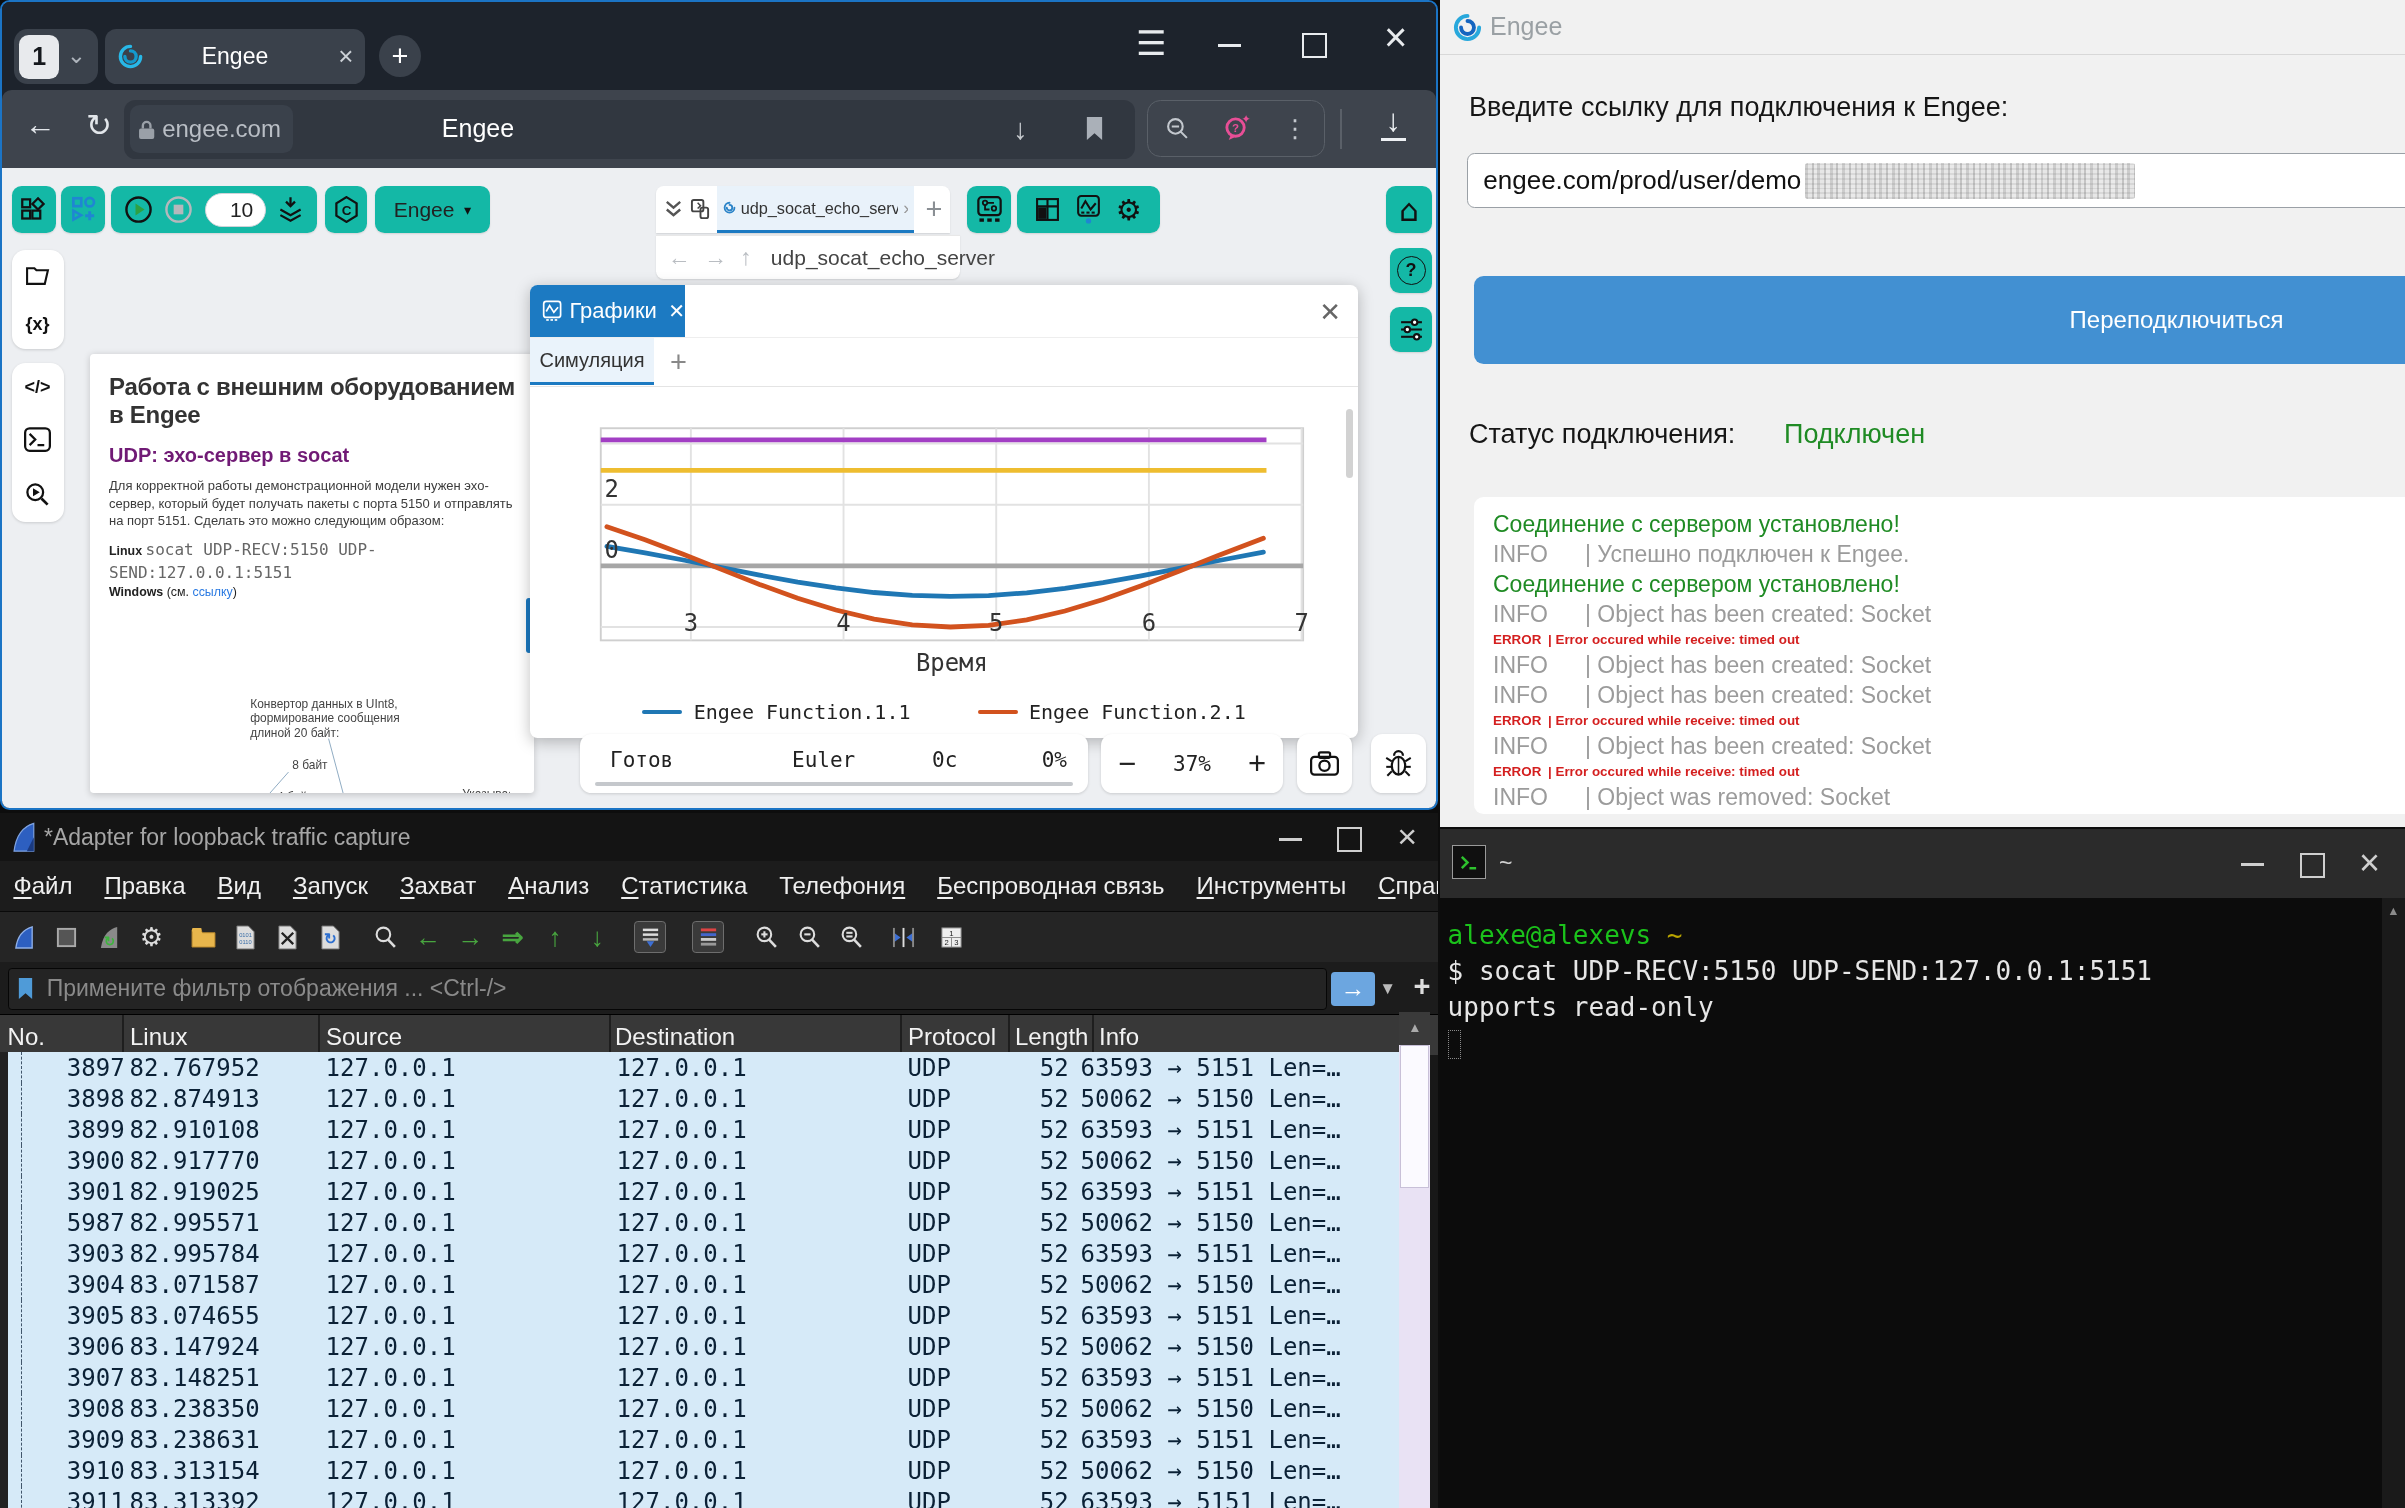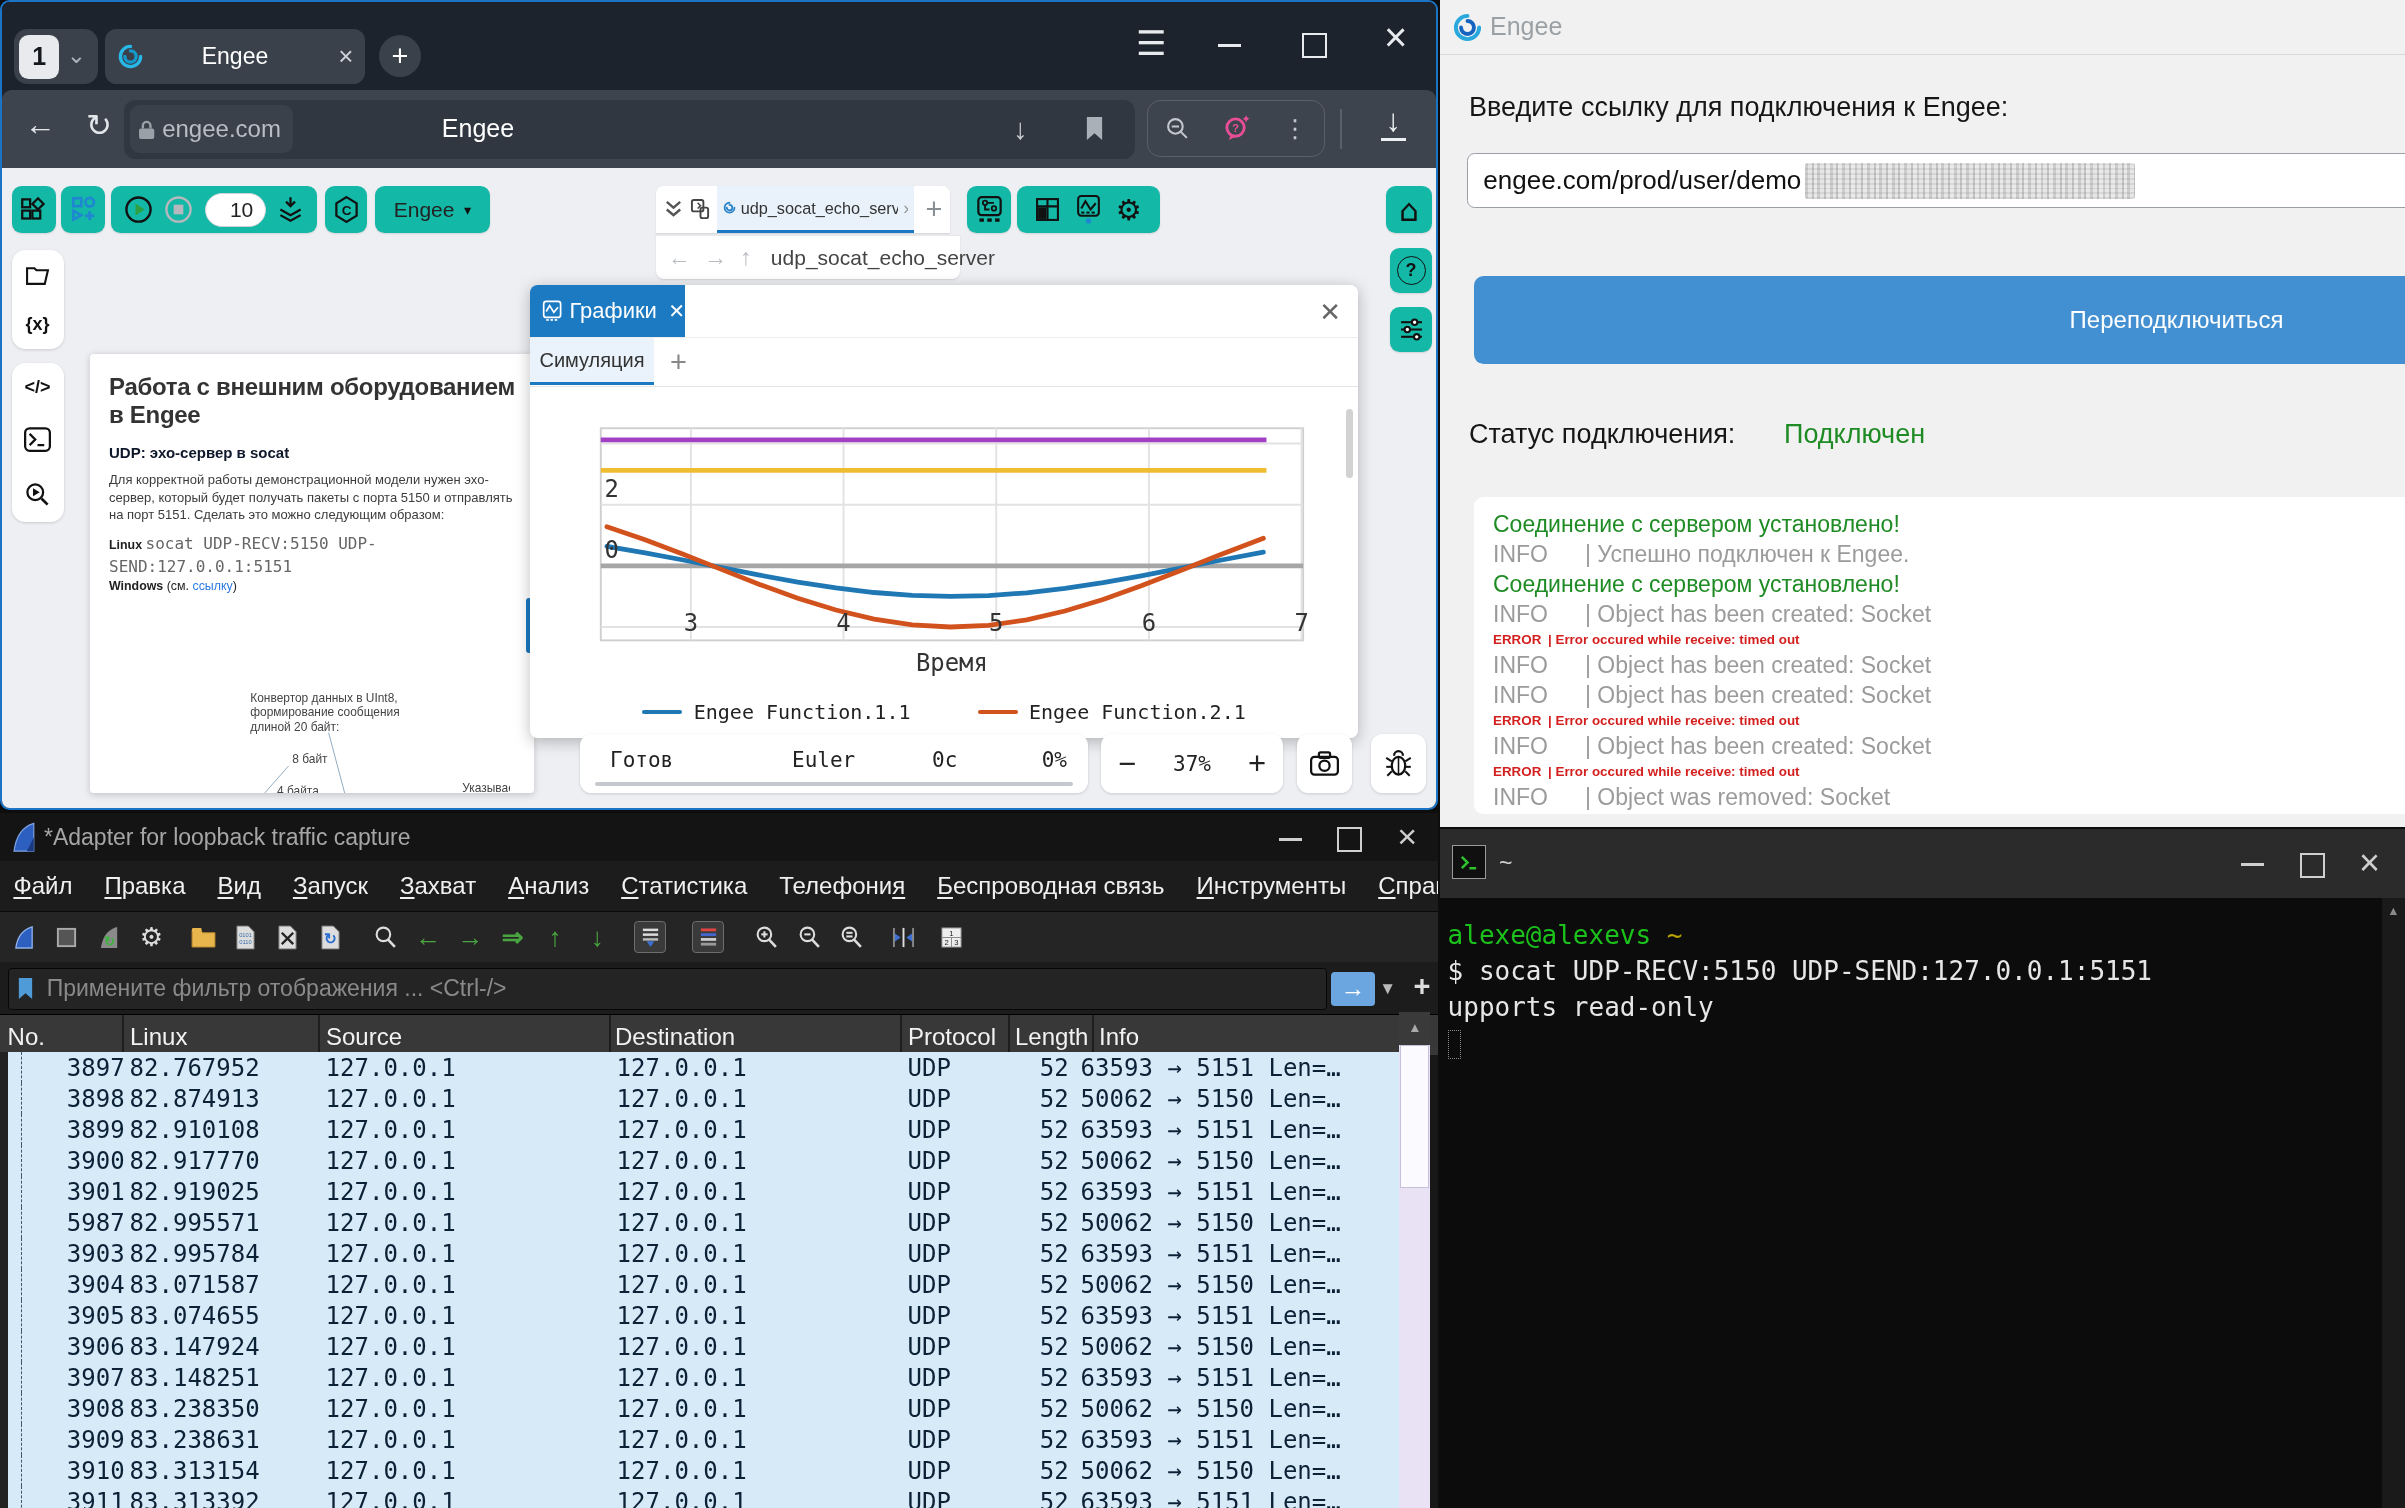--- a/index.html
+++ b/index.html
@@ -51,21 +51,21 @@
   .model-tab span{font-size:16.3px;color:#333;white-space:nowrap;overflow:hidden;}
   .crumbbar{position:absolute;left:654px;top:67px;width:304px;height:44px;background:#fff;border-radius:0 0 7.6px 7.6px;
             display:flex;align-items:center;gap:13.4px;padding-left:11.5px;box-sizing:border-box;
             box-shadow:0 1px 1.9px rgba(0,0,0,.12);border-top:1px solid #e8e8e8;}
   .crumb-ic{color:#b9bdc2;font-size:23px;}
   .crumb-txt{color:#444;font-size:21px;margin-left:5.7px;}
 
   .doc{position:absolute;left:88px;top:186px;width:444px;height:439px;background:#fff;border-radius:3.8px;
        box-shadow:0 1.9px 7.6px rgba(0,0,0,.18);padding:15.3px 19px;box-sizing:border-box;overflow:hidden;}
   .doc h1{margin:3.8px 0 0;font-size:24px;color:#333;letter-spacing:-0.3px;}
-  .doc h2{margin:15.3px 0 0;font-size:15px;color:#0f172a;}
+  .doc h2{margin:15.3px 0 0;font-size:20px;color:#701a75;}
   .doc p{margin:9.6px 0 0;font-size:13px;color:#3c3c3c;line-height:1.35;}
   .doc .os{font-size:12.4px;color:#222;margin-top:9.6px;line-height:1.4;}
   .doc .cmd{font-family:"DejaVu Sans Mono",monospace;font-size:16px;color:#666;}
   .doc a{color:#2a7ae2;text-decoration:none;}
   .doc-scroll{position:absolute;right:1.9px;top:244px;width:5.7px;height:55px;background:#1c7ac2;border-radius:2.9px;}
 
   
   .plots{position:absolute;left:528px;top:117px;width:828px;height:453px;background:#fff;border-radius:7.6px;
          box-shadow:0 3.8px 15.3px rgba(0,0,0,.25);}
   .plots-head{position:relative;height:52px;border-bottom:1px solid #eee;}

